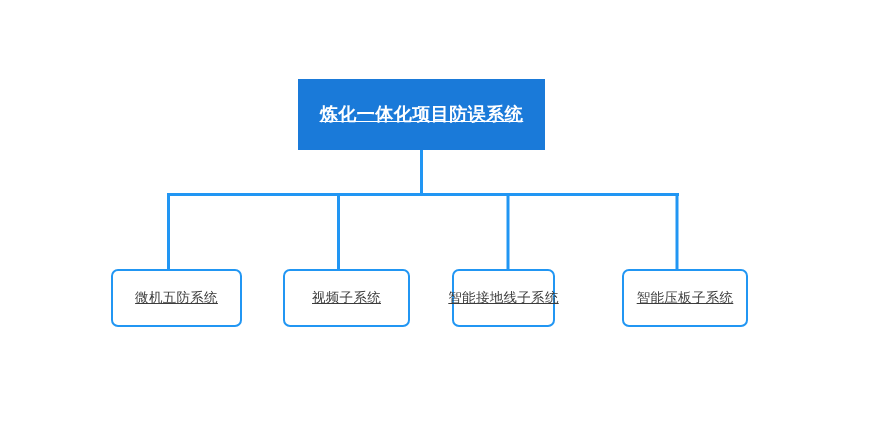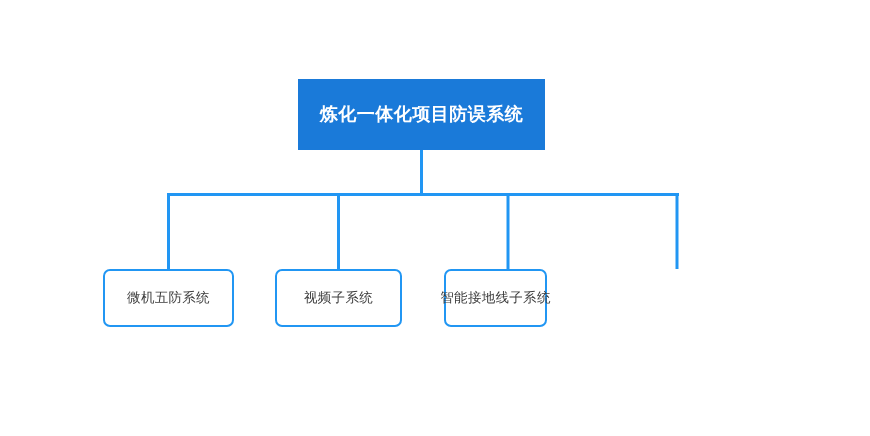--- a/index.html
+++ b/index.html
@@ -27,20 +27,21 @@
     height: 436px;
     pointer-events: none;
   }
   .node {
     position: absolute;
     box-sizing: border-box;
     display: flex;
     align-items: center;
     justify-content: center;
     text-align: center;
+    text-decoration: underline;
   }
   .node-root {
     left: 298px;
     top: 79px;
     width: 247px;
     height: 71px;
     background: #1a7ad9;
     color: #ffffff;
     font-size: 18px;
     font-weight: bold;
@@ -49,20 +50,21 @@
   .node-child {
     top: 269px;
     height: 58px;
     background: #ffffff;
     border: 2px solid #2196f3;
     border-radius: 7px;
     color: #3c3c3c;
     font-size: 13.5px;
     font-weight: normal;
     letter-spacing: 0.3px;
+    margin-left: 8px;
   }
   .child-1 { left: 103px; width: 131px; }
   .child-2 { left: 275px; width: 127px; align-items: center; }
   .child-3 { left: 444px; width: 103px; }
   .child-4 { left: 614px; width: 126px; }
   .node-label {
     display: block;
     line-height: 1.2;
     white-space: nowrap;
   }
@@ -92,14 +94,17 @@
   </div>
 
   <div class="node node-child child-2">
     <span class="node-label">视频子系统</span>
   </div>
 
   <div class="node node-child child-3">
     <span class="node-label">智能接地线子系统</span>
   </div>
 
+  <div class="node node-child child-4">
+    <span class="node-label">智能压板子系统</span>
+  </div>
 
 </div>
 
 </body></html>

